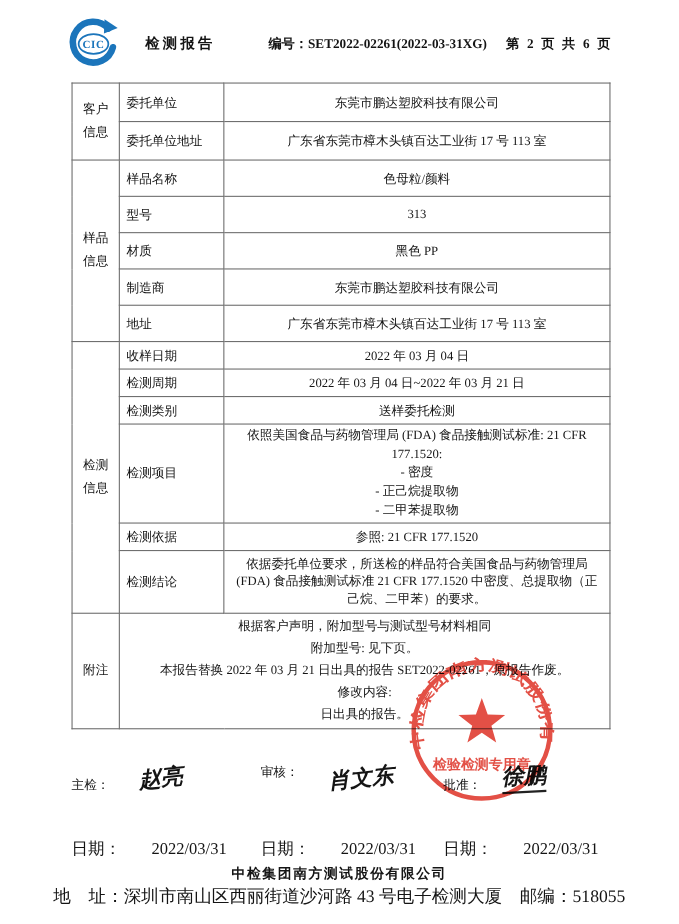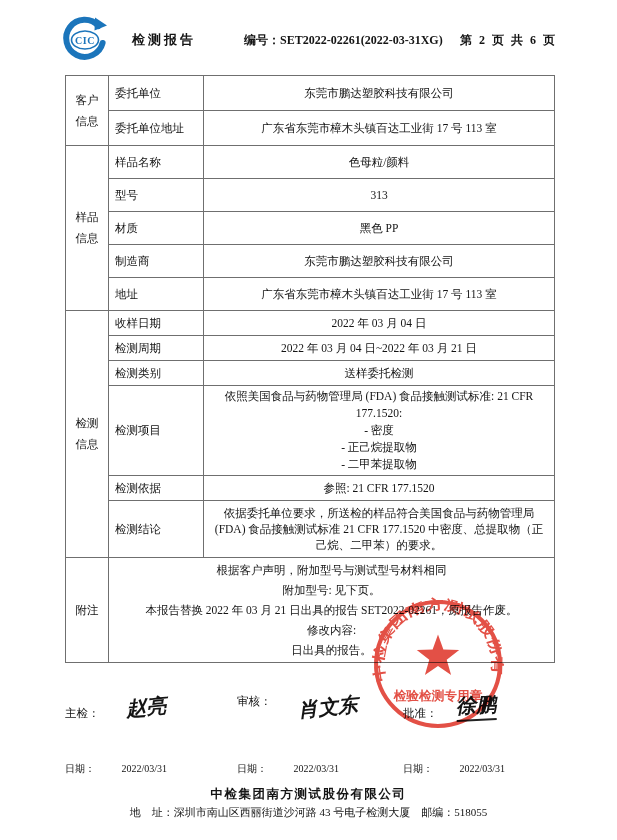--- a/index.html
+++ b/index.html
@@ -29,32 +29,32 @@
   .notes .nline{line-height:20px;}
 
   
   .sig-row{position:absolute;left:65px;top:692px;width:489px;display:flex;align-items:flex-end;font-size:11.5px;}
   .sig-b1{width:172px;display:flex;align-items:flex-end;}
   .sig-b2{width:166px;display:flex;align-items:flex-start;}
   .sig-b3{flex:1;display:flex;align-items:flex-end;}
   .sig-name{font-size:20px;font-style:italic;font-weight:bold;transform:rotate(-6deg);
             margin-left:26px;white-space:nowrap;}
   .sig-name.approve{border-bottom:2px solid #222;transform:rotate(-3deg);margin-left:18px;}
-  .date-row{position:absolute;left:65px;top:762px;width:489px;display:flex;font-size:10px;align-items:center;}
+  .date-row{position:absolute;left:65px;top:762px;width:489px;display:flex;font-size:15px;align-items:center;}
   .date-b1{width:172px;} .date-b2{width:166px;} .date-b3{flex:1;}
   .date-val{margin-left:24px;}
 
   
   .stamp{position:absolute;left:371px;top:597px;width:134px;height:134px;opacity:.88;
          mix-blend-mode:multiply;pointer-events:none;}
 
   
   .footer{position:absolute;left:0;top:786px;width:617px;text-align:center;}
   .footer-company{font-weight:bold;font-size:12.5px;letter-spacing:1.5px;}
-  .footer-line{font-size:11px;margin-top:1.5px;}
+  .footer-line{font-size:16px;margin-top:1.5px;}
   .footer-link{color:#0000cc;text-decoration:underline;}
 </style>
 </head>
 <body>
 
 <div class="page">
 
   <div class="header">
     <svg class="logo" viewBox="0 0 50 50">
       <path d="M38.5 11 A18.5 18.5 0 1 0 42.6 28" fill="none" stroke="#1b75bb" stroke-width="6" stroke-linecap="round"></path>

